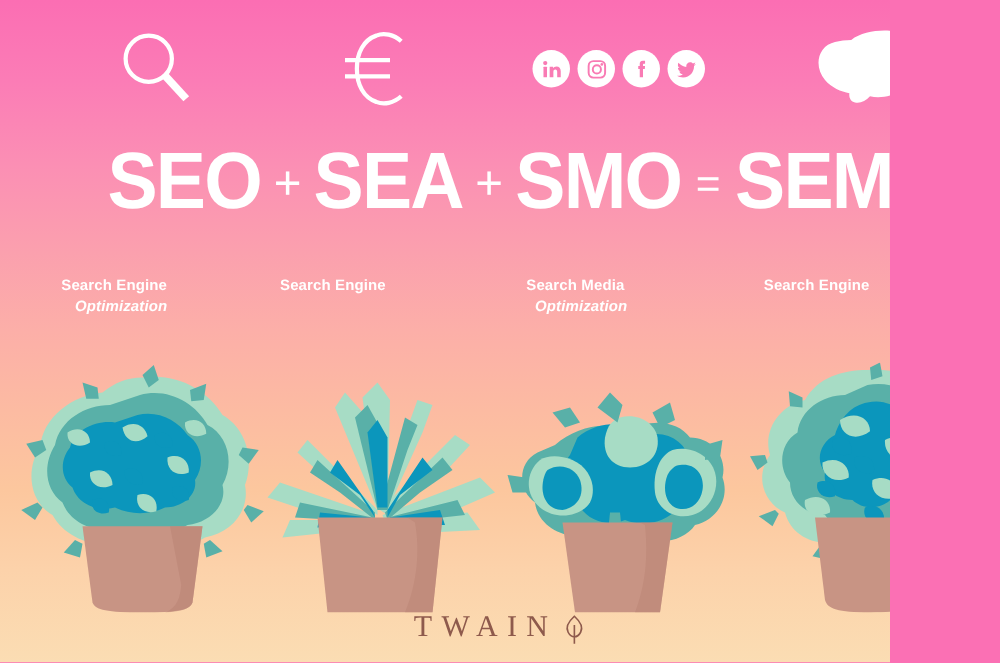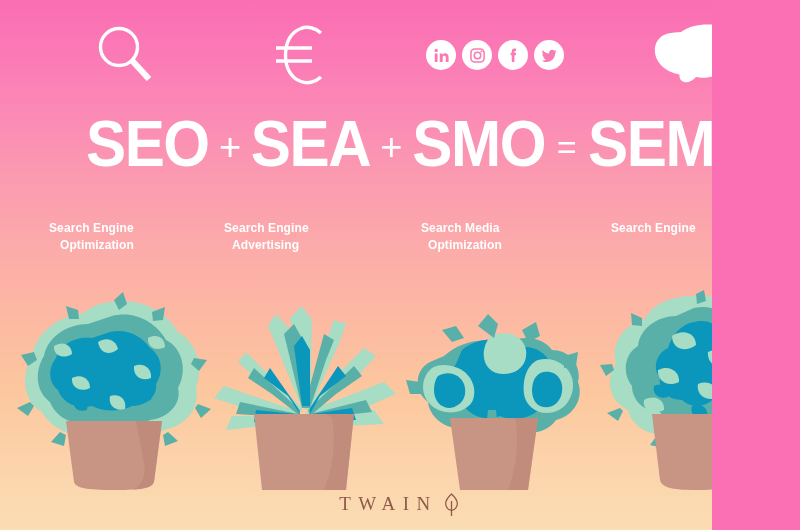--- a/index.html
+++ b/index.html
@@ -79,21 +79,21 @@
     position:absolute;
     top:12px;
     width:190px;
     color:#FFFFFF;
     font-size:12px;
     font-weight:bold;
     line-height:1.42;
     letter-spacing:0.1px;
   }
   .sub-col .l1 { display:block; }
-  .sub-col .l2 { display:block; }
+  .sub-col .l2 { display:block;font-style:italic; }
   #sub-0 { left:42px;  }
   #sub-0 .l1 { text-align:left;  padding-left:7px; }
   #sub-0 .l2 { text-align:left;  padding-left:18px; }
   #sub-1 { left:218px; }
   #sub-1 .l1 { text-align:left;  padding-left:6px; }
   #sub-1 .l2 { text-align:left;  padding-left:14px; }
   #sub-2 { left:416px; }
   #sub-2 .l1 { text-align:left;  padding-left:5px; }
   #sub-2 .l2 { text-align:left;  padding-left:12px; }
   #sub-3 { left:606px; }
@@ -111,21 +111,21 @@
 
   
   .logo {
     position:absolute;
     left:0; bottom:14px; width:800px;
     display:flex; align-items:center; justify-content:center;
     gap:3px;
   }
   .logo-text {
     color:#8E5A4C;
-    font-size:19px;
+    font-size:24px;
     font-weight:400;
     letter-spacing:7.5px;
     font-family:"Liberation Serif", serif;
   }
   .logo-leaf { display:block; margin-left:1px; position:relative; top:1px; }
 </style>
 </head>
 <body>
 
 <div id="poster">
@@ -201,21 +201,20 @@
     <span class="hl-term">SEM</span>
   </div>
 
   <div class="subtitles">
     <div class="sub-col" id="sub-0">
       <span class="l1">Search Engine</span>
       <span class="l2">Optimization</span>
     </div>
     <div class="sub-col" id="sub-1">
       <span class="l1">Search Engine</span>
-      <span class="l2">Advertising</span>
     </div>
     <div class="sub-col" id="sub-2">
       <span class="l1">Search Media</span>
       <span class="l2">Optimization</span>
     </div>
     <div class="sub-col" id="sub-3">
       <span class="l1">Search Engine</span>
     </div>
   </div>
 

